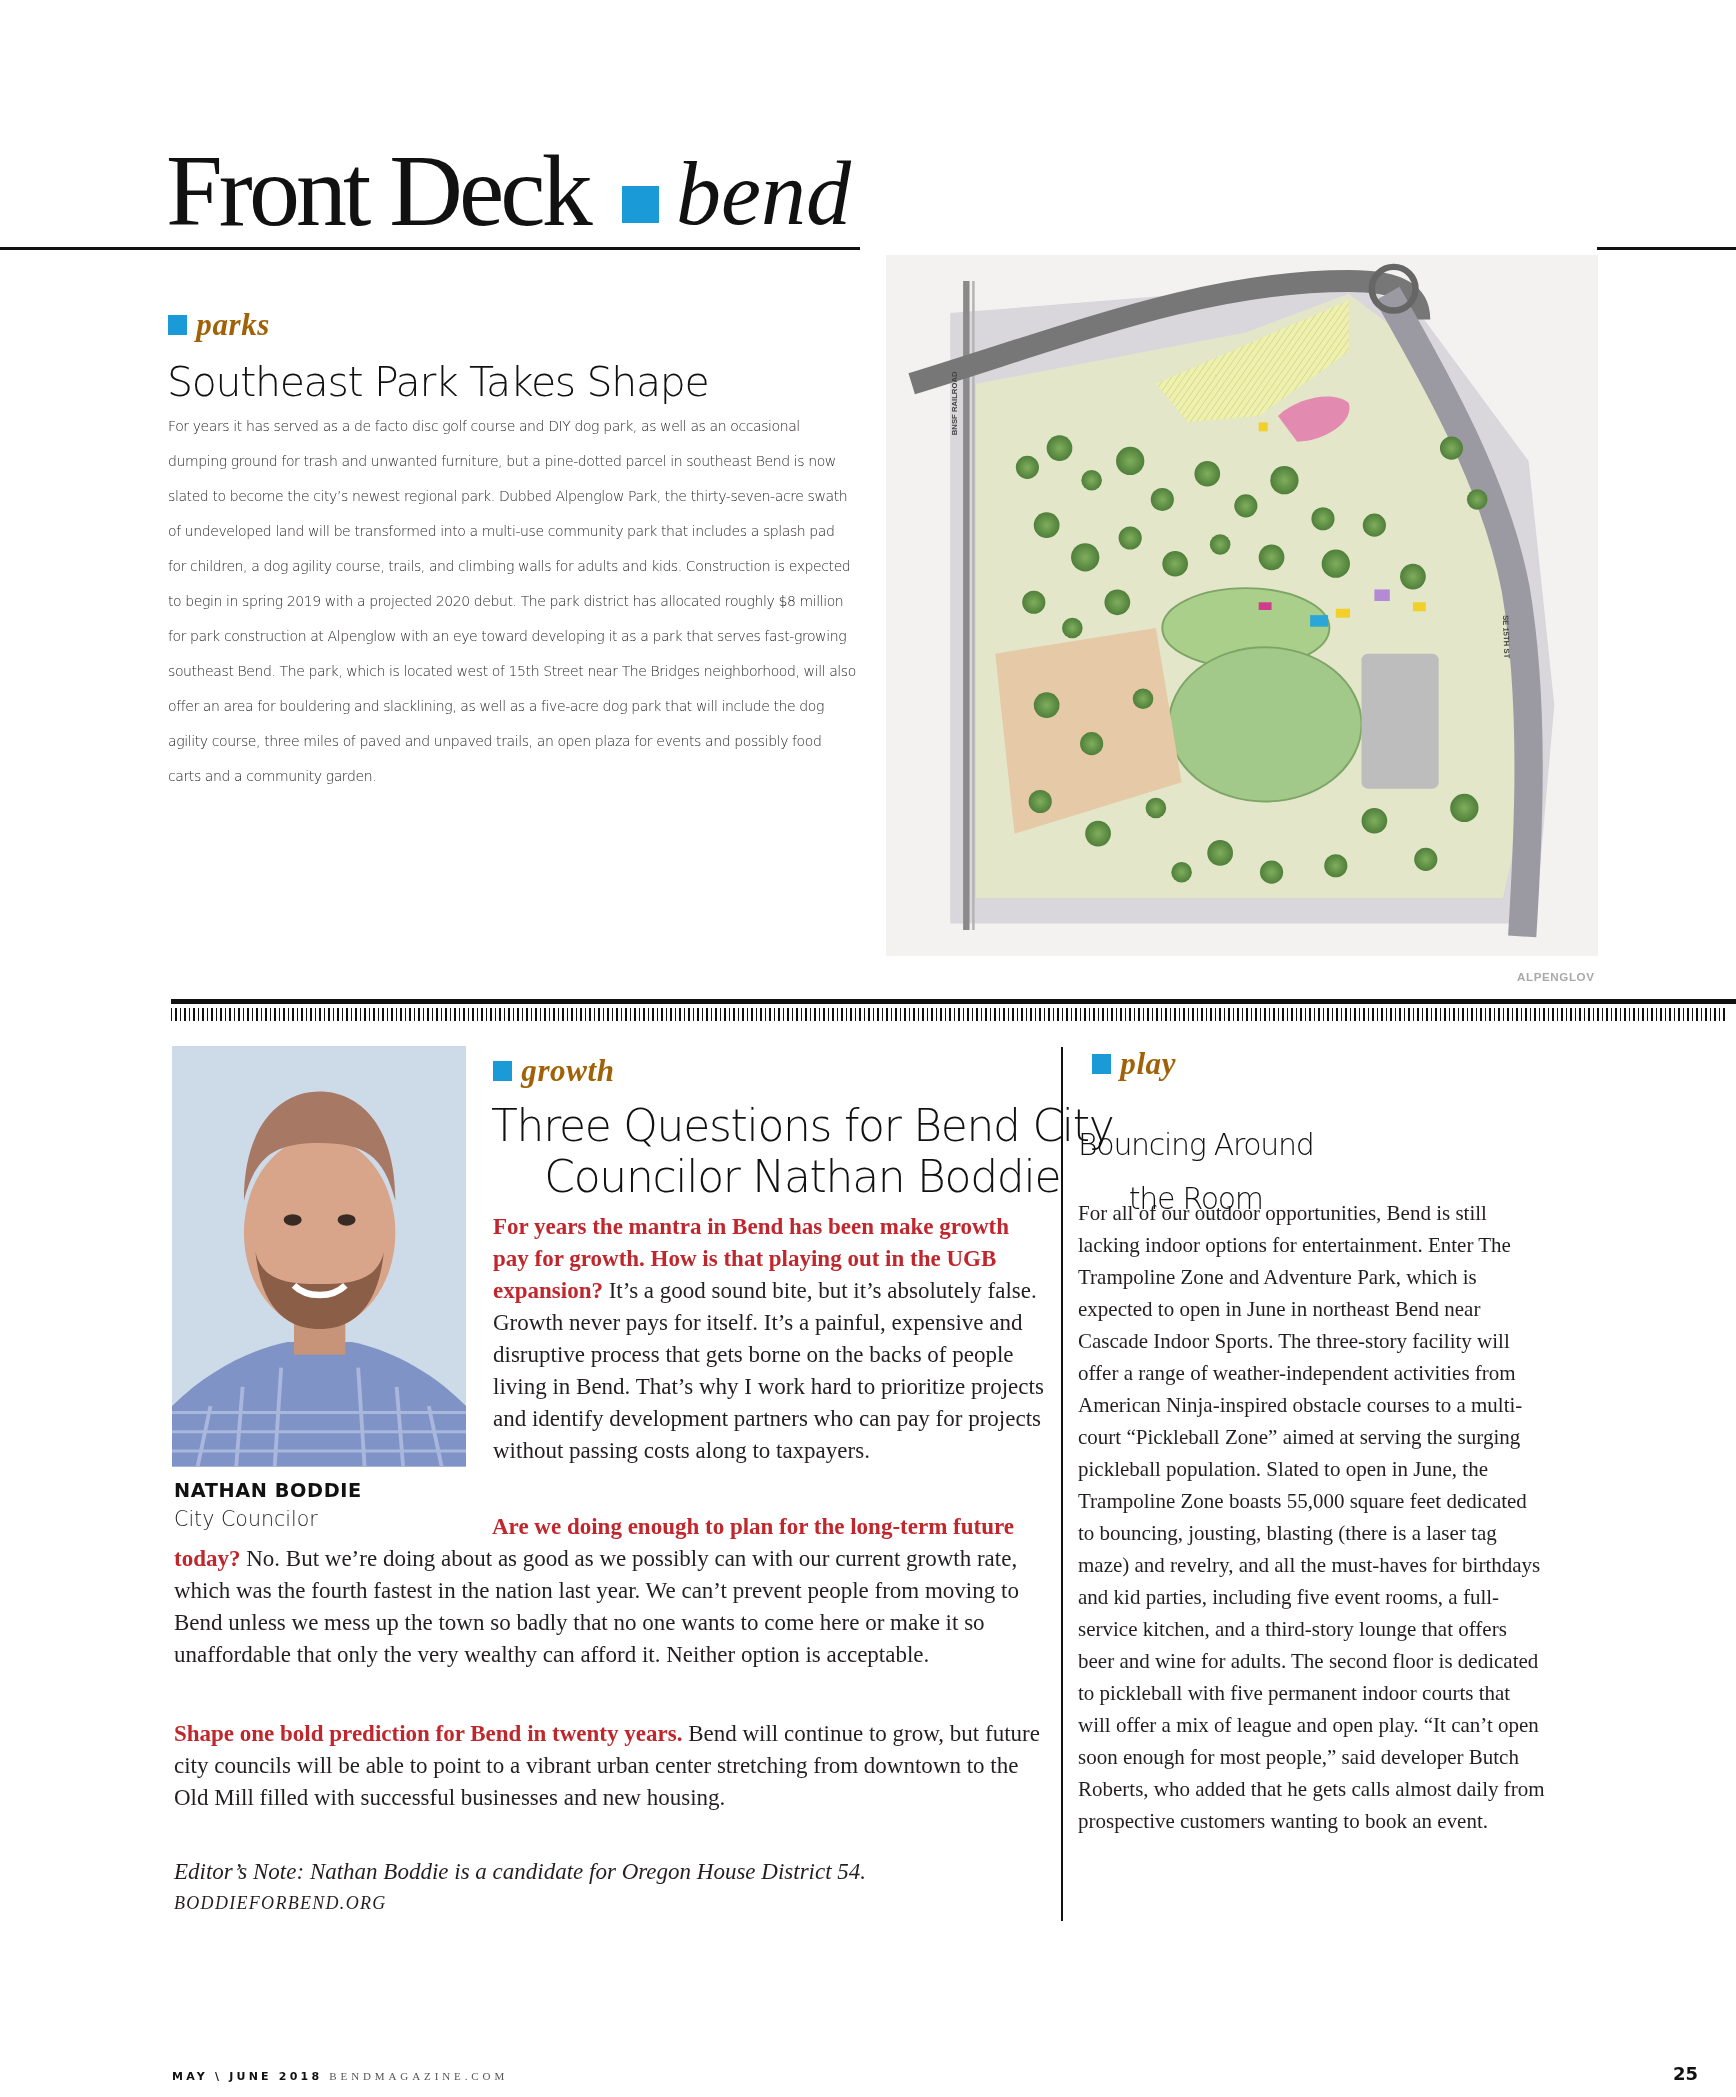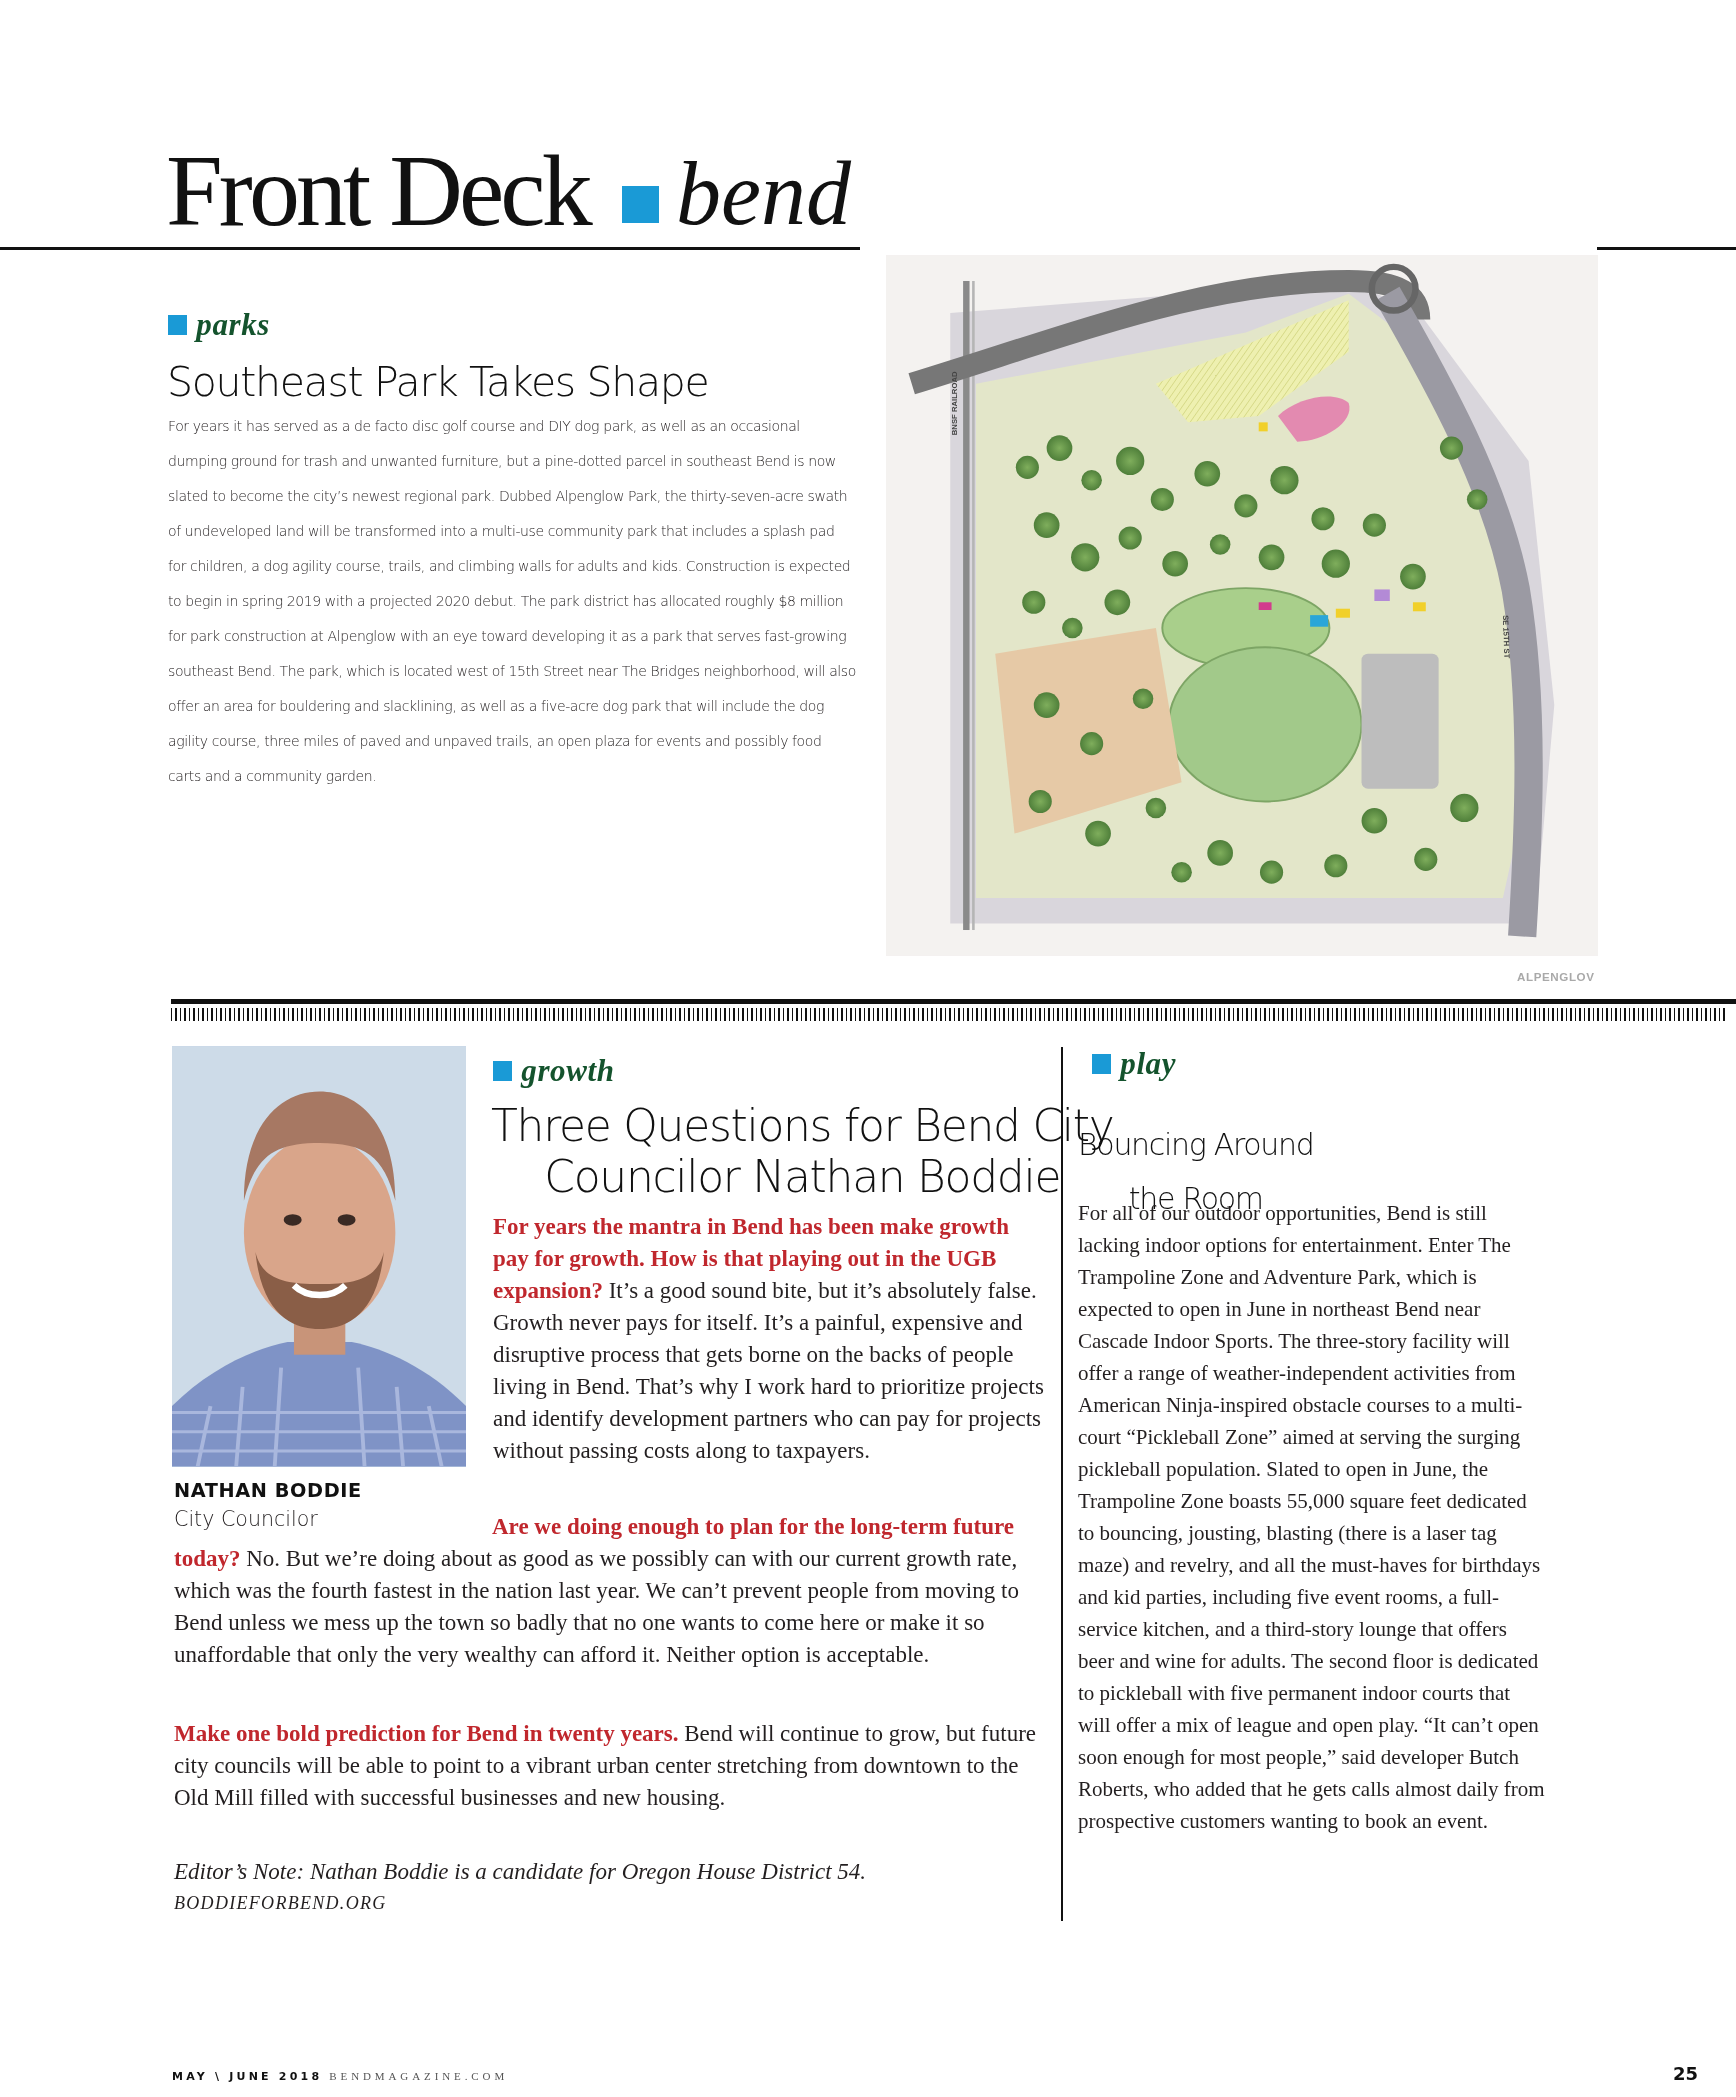--- a/index.html
+++ b/index.html
@@ -9,21 +9,21 @@
   
   .mast-title { left:166px; top:140px; font-family:"Liberation Serif","DejaVu Serif",serif; font-size:102px; letter-spacing:-3.9px; line-height:1; color:#111; white-space:nowrap; }
   .mast-square { left:622px; top:186px; width:37px; height:37px; background:#1a9ad6; }
   .mast-bend { left:676px; top:149px; font-family:"Liberation Serif","DejaVu Serif",serif; font-style:italic; font-size:90px; line-height:1; color:#111; white-space:nowrap; }
   .mast-rule-left { left:0; top:247px; width:860px; height:2.6px; background:#111; }
   .mast-rule-right { left:1597px; top:247px; width:139px; height:2.6px; background:#111; }
 
   
   .tag { display:flex; align-items:center; gap:9px; white-space:nowrap; }
   .tag .sq { width:19.3px; height:19.3px; background:#1a9ad6; display:inline-block; }
-  .tag .lbl { font-family:"Liberation Serif","DejaVu Serif",serif; font-weight:bold; font-style:italic; font-size:31px; color:#14532d; letter-spacing:0.6px; }
+  .tag .lbl { font-family:"Liberation Serif","DejaVu Serif",serif; font-weight:bold; font-style:italic; font-size:31px; color:#a16207; letter-spacing:0.6px; }
 
   .headline { font-family:"DejaVu Sans","Liberation Sans",sans-serif; font-weight:300; color:#111; letter-spacing:-1.3px;text-align:center; }
   .sans-body { font-family:"DejaVu Sans","Liberation Sans",sans-serif; font-weight:300; font-size:14px; line-height:35px; color:#231f20; letter-spacing:-0.4px; }
   .serif-body { font-family:"Liberation Serif","DejaVu Serif",serif; font-size:23px; line-height:32px; color:#231f20; }
   .q { color:#c0272d; font-weight:bold; }
 
   
   .map { left:886px; top:255px; width:712px; height:701px; background:#f3f1ef; overflow:hidden; }
   .map-caption { left:1517px; top:970px; font-family:"Liberation Sans","DejaVu Sans",sans-serif; font-weight:bold; font-size:11.6px; color:#a9a9a9; letter-spacing:0.6px; }
 
@@ -179,21 +179,21 @@
 </div>
 <div class="abs headline" style="left:491px; top:1100px; font-size:44px; line-height:51px; white-space:nowrap;">
   <div>Three Questions for Bend City</div>
   <div>Councilor Nathan Boddie</div>
 </div>
 
 <p class="abs serif-body" style="left:493px; top:1211px; width:553px;"><span class="q">For years the mantra in Bend has been make growth pay for growth. How is that playing out in the UGB expansion?</span><span> It’s a good sound bite, but it’s absolutely false. Growth never pays for itself. It’s a painful, expensive and disruptive process that gets borne on the backs of people living in Bend. That’s why I work hard to prioritize projects and identify development partners who can pay for projects without passing costs along to taxpayers.</span></p>
 
 <p class="abs serif-body" style="left:174px; top:1511px; width:868px; text-indent:318px;"><span class="q">Are we doing enough to plan for the long-term future today?</span><span> No. But we’re doing about as good as we possibly can with our current growth rate, which was the fourth fastest in the nation last year. We can’t prevent people from moving to Bend unless we mess up the town so badly that no one wants to come here or make it so unaffordable that only the very wealthy can afford it. Neither option is acceptable.</span></p>
 
-<p class="abs serif-body" style="left:174px; top:1718px; width:868px;"><span class="q">Make one bold prediction for Bend in twenty years.</span><span> Bend will continue to grow, but future city councils will be able to point to a vibrant urban center stretching from downtown to the Old Mill filled with successful businesses and new housing.</span></p>
+<p class="abs serif-body" style="left:174px; top:1718px; width:868px;"><span class="q">Shape one bold prediction for Bend in twenty years.</span><span> Bend will continue to grow, but future city councils will be able to point to a vibrant urban center stretching from downtown to the Old Mill filled with successful businesses and new housing.</span></p>
 
 <p class="abs serif-body" style="left:174px; top:1856px; width:868px; font-style:italic;">Editor’s Note: Nathan Boddie is a candidate for Oregon House District 54.</p>
 <div class="abs" style="left:174px; top:1893px; font-family:'Liberation Serif','DejaVu Serif',serif; font-style:italic; font-size:18px; letter-spacing:1.3px; color:#231f20;">BODDIEFORBEND.ORG</div>
 
 <div class="abs tag" style="left:1076px; top:1046px;padding-left:16px;">
   <span class="sq"></span>
   <span class="lbl">play</span>
 </div>
 <div class="abs headline" style="left:1078px; top:1118px; font-size:30px; line-height:54px; white-space:nowrap;">
   <div>Bouncing Around</div>

